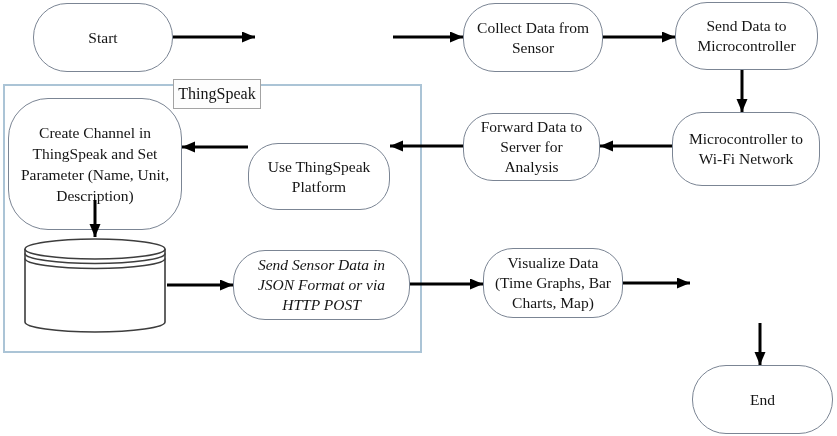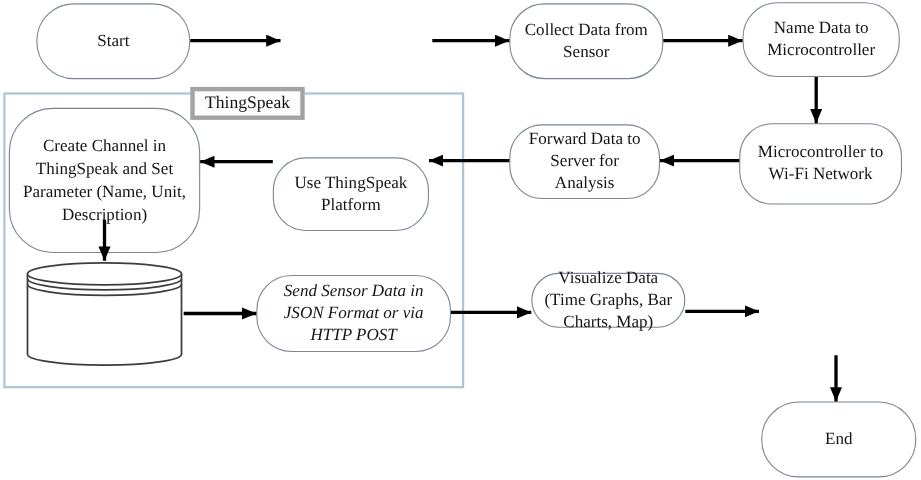--- a/index.html
+++ b/index.html
@@ -24,22 +24,22 @@
     left: 3px; top: 84px;
     width: 419px; height: 269px;
     border: 2px solid #abc4d6;
     box-sizing: border-box;
     background: transparent;
     z-index: 1;
   }
   .group-label {
     position: absolute;
     left: 173px; top: 79px;
-    width: 104px; height: 30px;
-    border: 4px solid #a3a3a3;
+    width: 88px; height: 30px;
+    border: 1px solid #a3a3a3;
     background: #fdfdfd;
     box-sizing: border-box;
     display: flex;
     align-items: center;
     justify-content: center;
     font-size: 16px;
     z-index: 2;
   }
   .node {
     position: absolute;
@@ -57,21 +57,21 @@
   }
   .n-start     { left: 33px;  top: 3px;   width: 140px; height: 69px;  border-radius: 34px; }
   .n-mount     { left: 255px; top: 2px;   width: 138px; height: 71px;  border-radius: 30px; }
   .n-collect   { left: 463px; top: 3px;   width: 140px; height: 69px;  border-radius: 32px; }
   .n-senddata  { left: 675px; top: 2px;   width: 143px; height: 68px;  border-radius: 32px; }
   .n-micro     { left: 672px; top: 112px; width: 148px; height: 74px;  border-radius: 30px; }
   .n-forward   { left: 463px; top: 113px; width: 137px; height: 68px;  border-radius: 30px; }
   .n-use       { left: 248px; top: 118px; width: 142px; height: 67px;  border-radius: 30px; margin-top: 25px; }
   .n-create    { left: 8px;   top: 98px;  width: 174px; height: 132px; border-radius: 40px; line-height: 21px; }
   .n-json      { left: 233px; top: 250px; width: 177px; height: 70px;  border-radius: 32px; font-style: italic; }
-  .n-visualize { left: 483px; top: 248px; width: 140px; height: 50px;  border-radius: 30px; }
+  .n-visualize { left: 483px; top: 248px; width: 140px; height: 70px;  border-radius: 30px; }
   .n-monitor   { left: 690px; top: 245px; width: 142px; height: 78px;  border-radius: 32px; }
   .n-end       { left: 692px; top: 365px; width: 141px; height: 69px;  border-radius: 34px; }
   .n-store {
     left: 23px; top: 237px;
     width: 144px; height: 97px;
     border: none;
     background: transparent;
     border-radius: 0;
   }
   .cyl-svg {
@@ -103,21 +103,21 @@
     <span>Start</span>
   </div>
 
 
   <div class="node n-collect">
     <span>Collect Data from
 Sensor</span>
   </div>
 
   <div class="node n-senddata">
-    <span>Name Data to
+    <span>Send Data to
 Microcontroller</span>
   </div>
 
   <div class="node n-micro">
     <span>Microcontroller to
 Wi-Fi Network</span>
   </div>
 
   <div class="node n-forward">
     <span>Forward Data to

